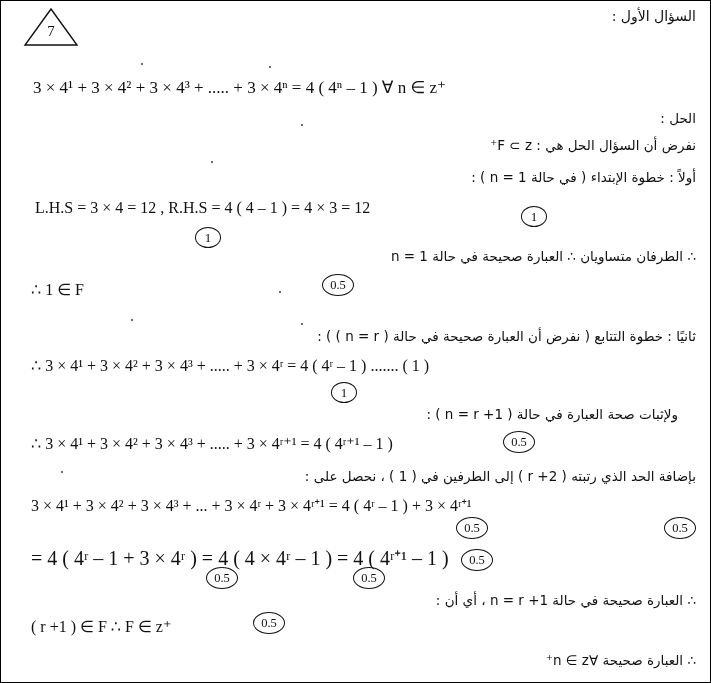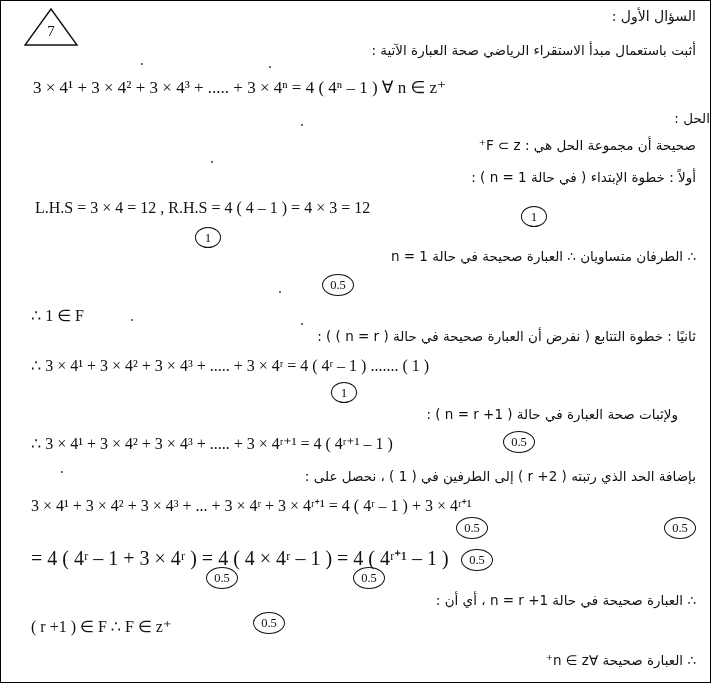--- a/index.html
+++ b/index.html
@@ -68,40 +68,39 @@
 
   <div class="tri-badge">
     <svg width="56" height="40" viewBox="0 0 56 40" aria-hidden="true">
       <polygon points="28,2 54,38 2,38" fill="none" stroke="#111" stroke-width="1.4"></polygon>
     </svg>
     <div class="tri-num">7</div>
   </div>
 
   <div class="ln ar" style="right:14px; top:8px; font-size:14px;">السؤال الأول :</div>
 
-  <div class="ln ar" style="right:14px; top:42px;">أثبت باستعمال مبدأ الاستقراء الرياضي صحة العبارة الآتية :</div>
 
   <div class="ln math ltr" style="left:32px; top:78px;">3 × 4¹ + 3 × 4² + 3 × 4³ + ..... + 3 × 4ⁿ = 4 ( 4ⁿ – 1 )    ∀ n ∈ z⁺</div>
 
-  <div class="ln ar" style="right:0; top:110px;">الحل :</div>
+  <div class="ln ar" style="right:14px; top:110px;">الحل :</div>
 
-  <div class="ln ar" style="right:14px; top:137px;">صحيحة أن مجموعة الحل هي : F ⊂ z⁺</div>
+  <div class="ln ar" style="right:14px; top:137px;">نفرض أن السؤال الحل هي : F ⊂ z⁺</div>
 
   <div class="ln ar" style="right:14px; top:169px;">أولاً : خطوة الإبتداء ( في حالة n = 1 ) :</div>
 
   <div class="ln mathsm ltr" style="left:34px; top:198px; font-size:16px;">L.H.S = 3 × 4 = 12      ,      R.H.S = 4 ( 4 – 1 ) = 4 × 3 = 12</div>
 
   <div class="circ one" style="left:520px; top:205px;">1</div>
   <div class="circ one" style="left:194px; top:226px;">1</div>
 
   <div class="ln ar" style="right:14px; top:248px;">∴ الطرفان متساويان    ∴ العبارة صحيحة في حالة n = 1</div>
 
   <div class="circ half" style="left:321px; top:273px;">0.5</div>
 
-  <div class="ln mathsm ltr" style="left:30px; top:306px; font-size:16px;">∴ 1 ∈ F</div>
+  <div class="ln mathsm ltr" style="left:30px; top:280px; font-size:16px;">∴ 1 ∈ F</div>
 
   <div class="ln ar" style="right:14px; top:328px;">ثانيًا : خطوة التتابع ( نفرض أن العبارة صحيحة في حالة ( n = r ) ) :</div>
 
   <div class="ln math ltr" style="left:30px; top:356px; font-size:16px;">∴  3 × 4¹ + 3 × 4² + 3 × 4³ + ..... + 3 × 4ʳ = 4 ( 4ʳ – 1 ) ....... ( 1 )</div>
 
   <div class="circ one" style="left:330px; top:381px;">1</div>
 
   <div class="ln ar" style="right:32px; top:406px;">ولإثبات صحة العبارة في حالة ( n = r +1 ) :</div>
 
   <div class="ln math ltr" style="left:30px; top:434px; font-size:16px;">∴  3 × 4¹ + 3 × 4² + 3 × 4³ + ..... + 3 × 4ʳ⁺¹ = 4 ( 4ʳ⁺¹ – 1 )</div>

